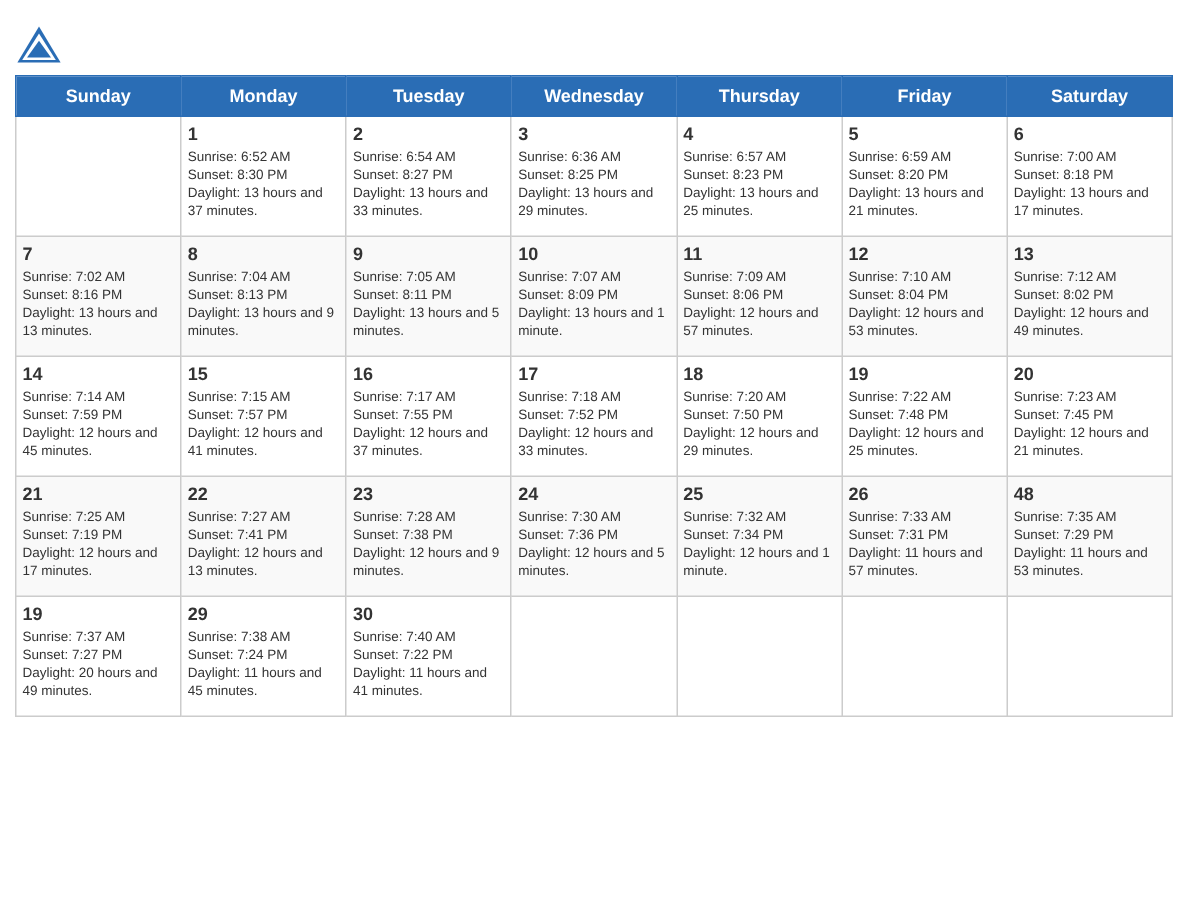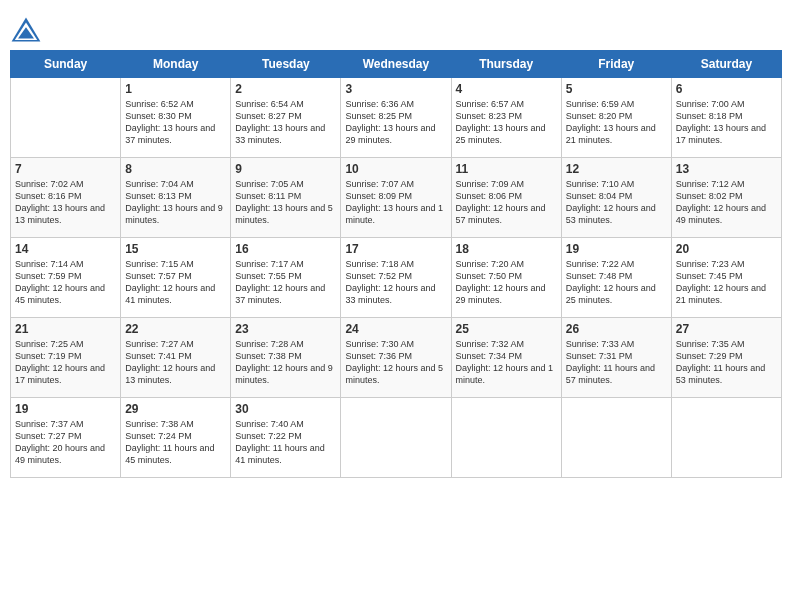--- a/index.html
+++ b/index.html
@@ -338,21 +338,21 @@
         </td>
         <td>
           <span class="day-number">26</span>
           <div class="cell-text">
             <div>Sunrise: 7:33 AM</div>
             <div>Sunset: 7:31 PM</div>
             <div>Daylight: 11 hours and 57 minutes.</div>
           </div>
         </td>
         <td>
-          <span class="day-number">27</span>
+          <span class="day-number">48</span>
           <div class="cell-text">
             <div>Sunrise: 7:35 AM</div>
             <div>Sunset: 7:29 PM</div>
             <div>Daylight: 11 hours and 53 minutes.</div>
           </div>
         </td>
       </tr>
       <tr>
         <td>
           <span class="day-number">19</span>

